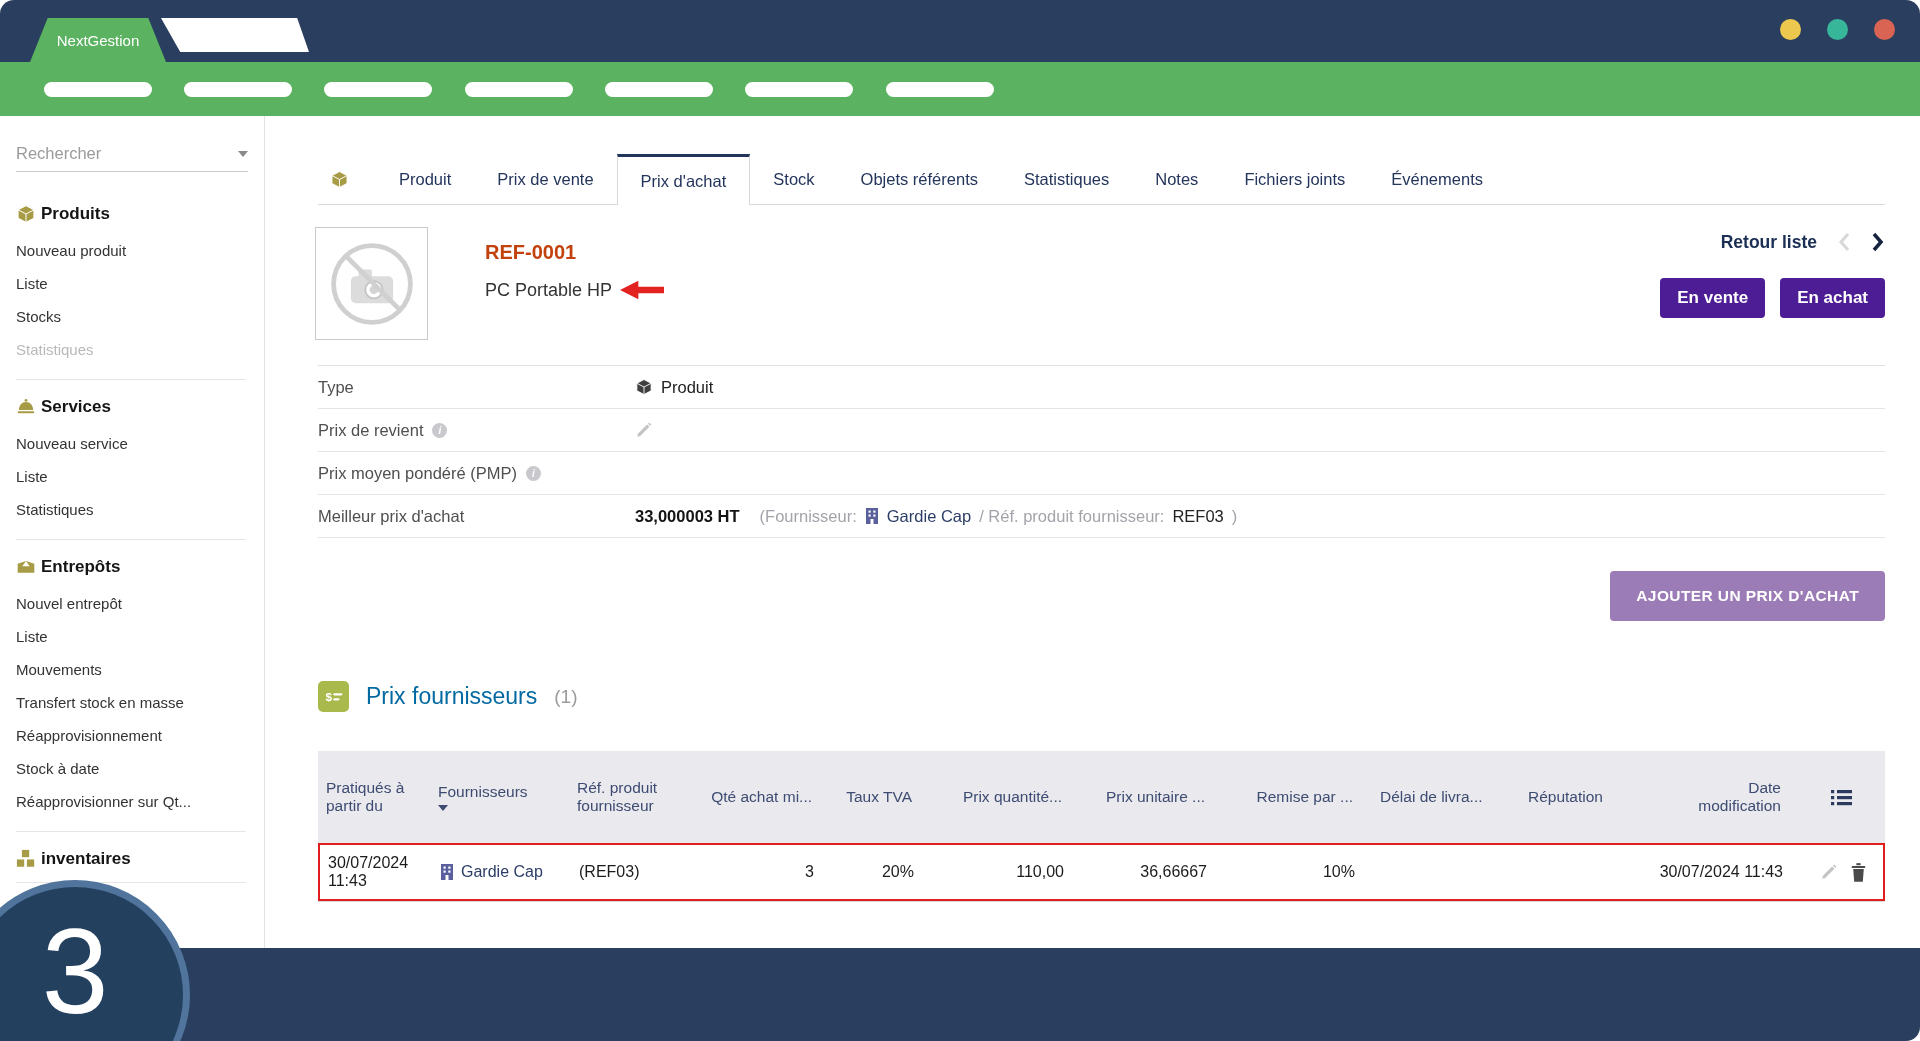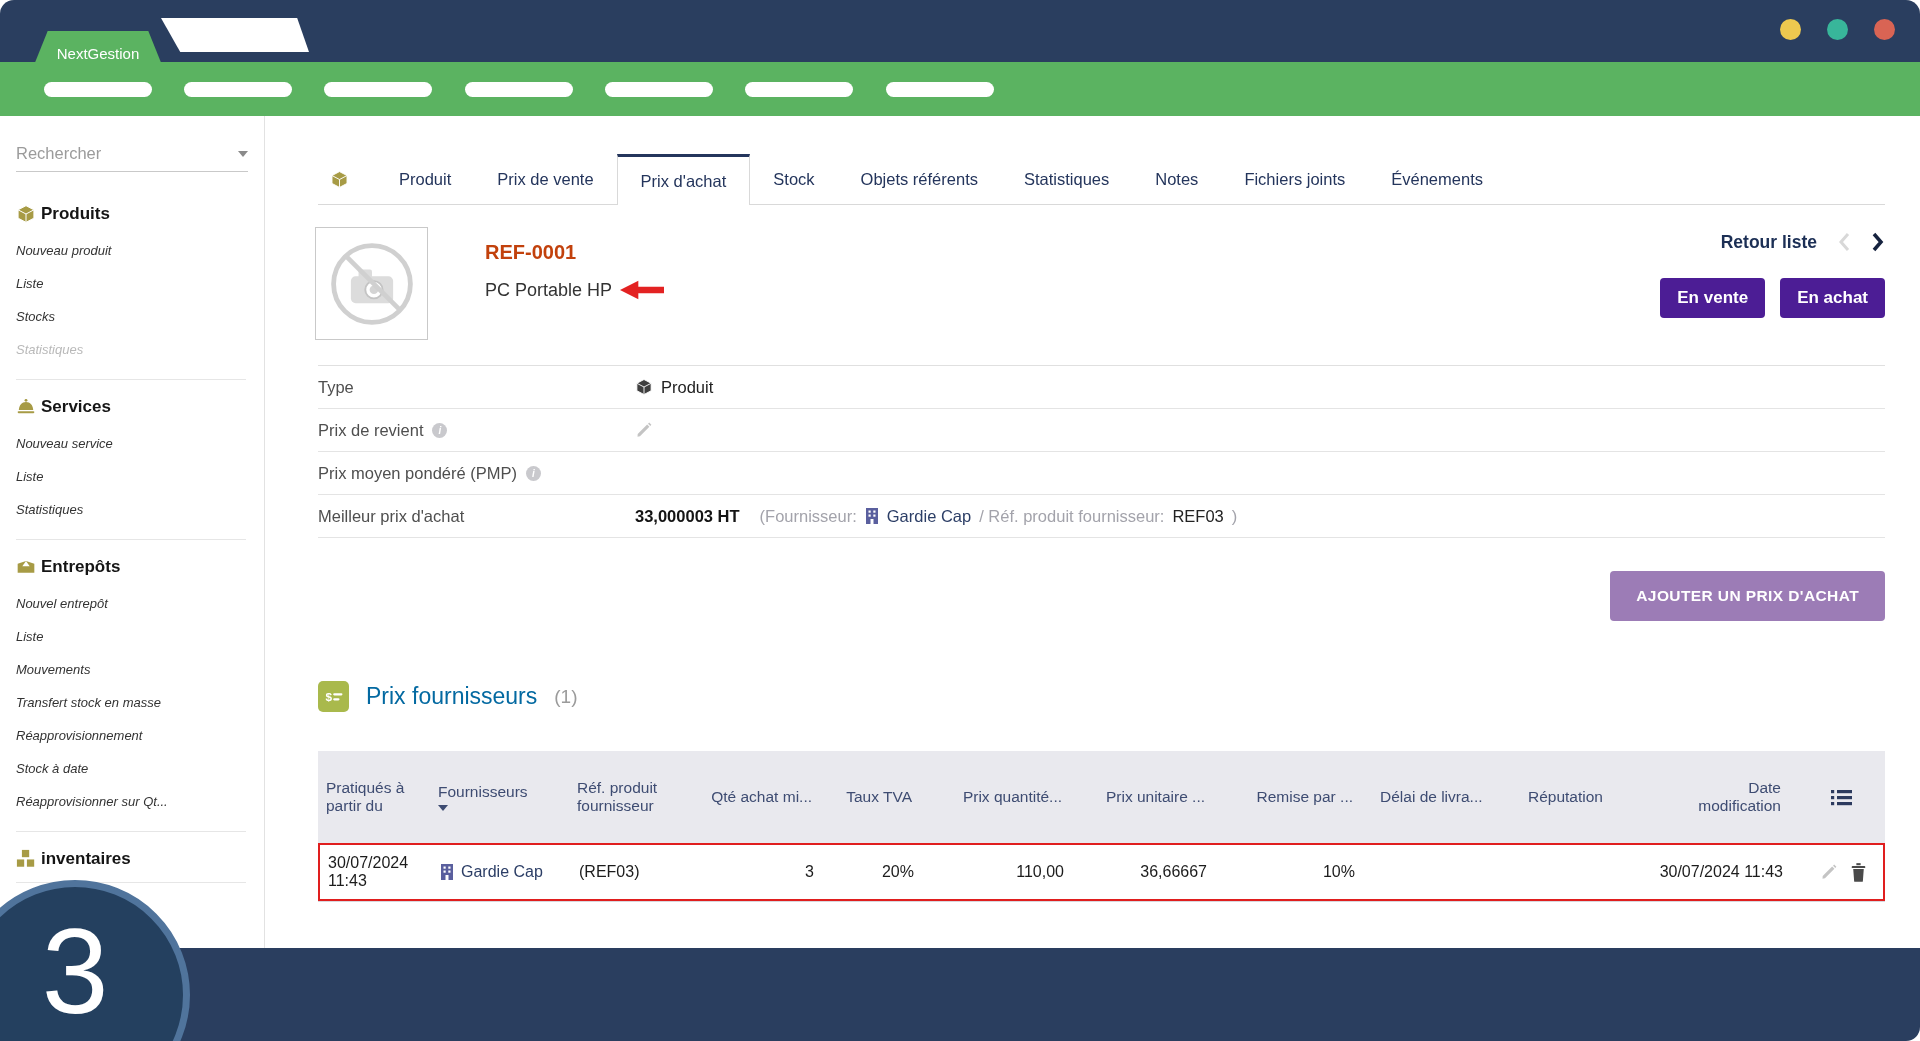--- a/index.html
+++ b/index.html
@@ -3,42 +3,42 @@
 <meta charset="utf-8">
 <style>
   * { box-sizing: border-box; margin: 0; padding: 0; }
   body { background:#fff; font-family:"Liberation Sans","DejaVu Sans",sans-serif; }
   #app { position:relative; width:1920px; height:1041px; background:#fff; overflow:hidden; }
 
   
   .topbar { position:absolute; top:0; left:0; right:0; height:62px; background:#2a3e5f; border-radius:14px 14px 0 0; }
   .brand-tab { position:absolute; left:30px; top:18px; width:136px; height:44px; background:#5bb361;
     clip-path:polygon(13% 0,87% 0,100% 100%,0 100%); display:flex; align-items:center; justify-content:center;
-    color:#fff; font-size:15px;margin-top:13px; }
+    color:#fff; font-size:15px; }
   .white-tab { position:absolute; left:161px; top:18px; width:148px; height:34px; background:#fff;
     clip-path:polygon(0 0,92% 0,100% 100%,13% 100%); }
   .dots { position:absolute; right:25px; top:19px; display:flex; gap:26px; }
   .dot { width:21px; height:21px; border-radius:50%; }
   .dot-y{ background:#edc84f; } .dot-t{ background:#38b69a; } .dot-r{ background:#d96454; }
 
   
   .navbar { position:absolute; top:62px; left:0; right:0; height:54px; background:#5bb361; }
   .pill { position:absolute; top:20px; width:108px; height:15px; background:#fff; border-radius:8px; }
   .pill:nth-child(1){left:44px}.pill:nth-child(2){left:184px}.pill:nth-child(3){left:324px}
   .pill:nth-child(4){left:465px}.pill:nth-child(5){left:605px}.pill:nth-child(6){left:745px}
   .pill:nth-child(7){left:886px}
 
   
   .sidebar { position:absolute; left:0; top:116px; width:265px; bottom:93px; background:#fff; border-right:1px solid #e2e2e2; }
   .search { margin:20px 16px 0 16px; height:36px; border-bottom:1px solid #c9c9c9; display:flex; align-items:center;
     justify-content:space-between; color:#9b9b9b; font-size:16.5px; cursor:pointer; }
   .caret-down { width:0; height:0; border-left:5px solid transparent; border-right:5px solid transparent; border-top:6px solid #8a8a8a; }
   .menu { padding:28px 10px 0 16px; }
   .sec-head { display:flex; align-items:center; gap:5px; font-weight:bold; font-size:17px; color:#151515; margin:4px 0 10px; }
-  .s-item { display:block; font-size:13px; color:#333; line-height:33px; text-decoration:none; cursor:pointer;font-style:italic; }
+  .s-item { display:block; font-size:15px; color:#333; line-height:33px; text-decoration:none; cursor:pointer; }
   .s-item.disabled { color:#b9b9b9; cursor:default; }
   .sdiv { border-top:1px solid #e6e6e6; margin:13px 8px 17px 0; }
 
   
   .main { position:absolute; left:266px; top:116px; right:0; bottom:93px; background:#fff; padding:0 35px 0 52px; }
 
   .tabbar { margin-top:38px; display:flex; align-items:stretch; height:51px; border-bottom:1px solid #d9d9d9;
     color:#24355c; font-size:16.5px; }
   .tab-cube { display:flex; align-items:center; padding:0 27px 0 12px; }
   .tab { display:flex; align-items:center; padding:0 23px; cursor:pointer; white-space:nowrap; }

